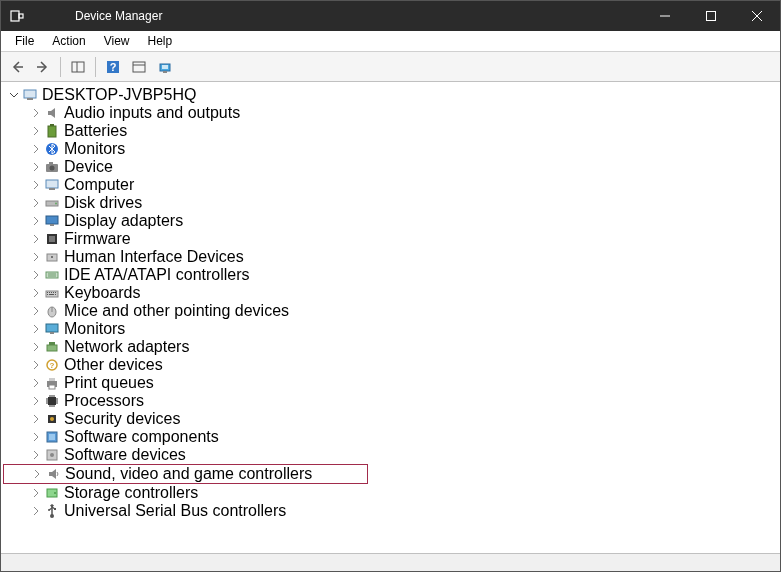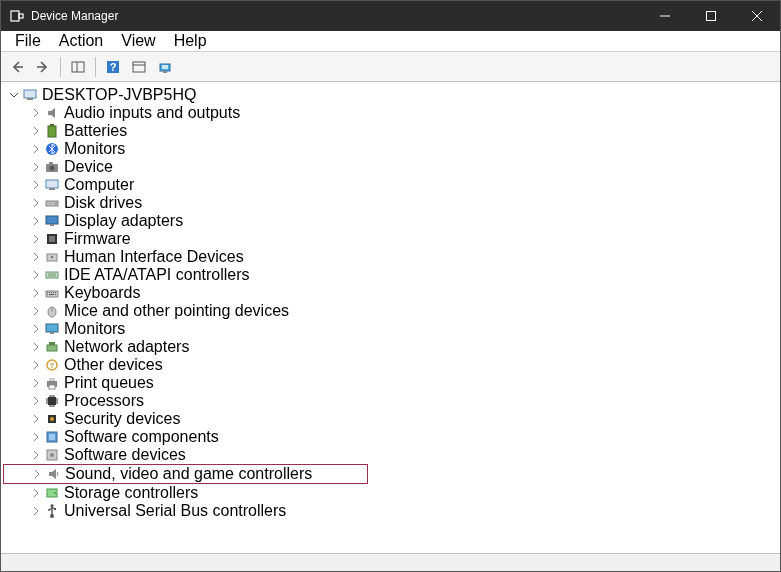--- a/index.html
+++ b/index.html
@@ -1,23 +1,23 @@
 <!DOCTYPE html>
 <html><head>
 <meta charset="utf-8">
 <style>
   * { box-sizing: border-box; margin: 0; padding: 0; }
   body { font-family: "Segoe UI", Tahoma, sans-serif; font-size: 12px; background: #fff; width: 781px; height: 572px; overflow: hidden; border: 1px solid #555; }
   .titlebar { background: #2b2b2b; color: #fff; height: 30px; display: flex; align-items: center; padding-left: 8px; }
   .titlebar .title-icon { width: 16px; height: 16px; margin-right: 6px; }
-  .titlebar .title-text { flex: 1; font-size: 12px; }
+  .titlebar .title-text { flex: 1; font-size: 12px; margin-left: 44px; }
   .titlebar .win-controls { display: flex; height: 100%; }
   .titlebar .win-btn { width: 46px; display: flex; align-items: center; justify-content: center; color: #fff; font-size: 14px; }
   .menubar { background: #fff; border-bottom: 1px solid #d0d0d0; height: 21px; display: flex; align-items: center; padding: 0 6px; gap: 2px; }
-  .menubar .menu-item { padding: 12px 8px; font-size: 16px; color: #000; }
+  .menubar .menu-item { padding: 12px 8px; font-size: 12px; color: #000; }
   .toolbar { background: #f5f5f5; border-bottom: 1px solid #c0c0c0; height: 30px; display: flex; align-items: center; padding: 0 4px; gap: 2px; }
   .toolbar .tb-btn { width: 24px; height: 24px; display: flex; align-items: center; justify-content: center; border: 1px solid transparent; }
   .toolbar .tb-sep { width: 1px; height: 20px; background: #c0c0c0; margin: 0 3px; }
   .tree-container { height: calc(572px - 30px - 21px - 30px - 20px); overflow: auto; padding: 4px 2px; background: #fff; }
   .tree-node { display: flex; align-items: center; height: 18px; white-space: nowrap; }
   .tree-node .expander { width: 14px; height: 14px; display: flex; align-items: center; justify-content: center; color: #666; font-size: 10px; margin-right: 1px; }
   .tree-node .node-icon { width: 16px; height: 16px; margin-right: 4px; display: flex; align-items: center; justify-content: center; }
   .tree-node .node-label { font-size: 16px; color: #000; }
   .tree-root { padding-left: 4px; }
   .tree-child { padding-left: 26px; }

